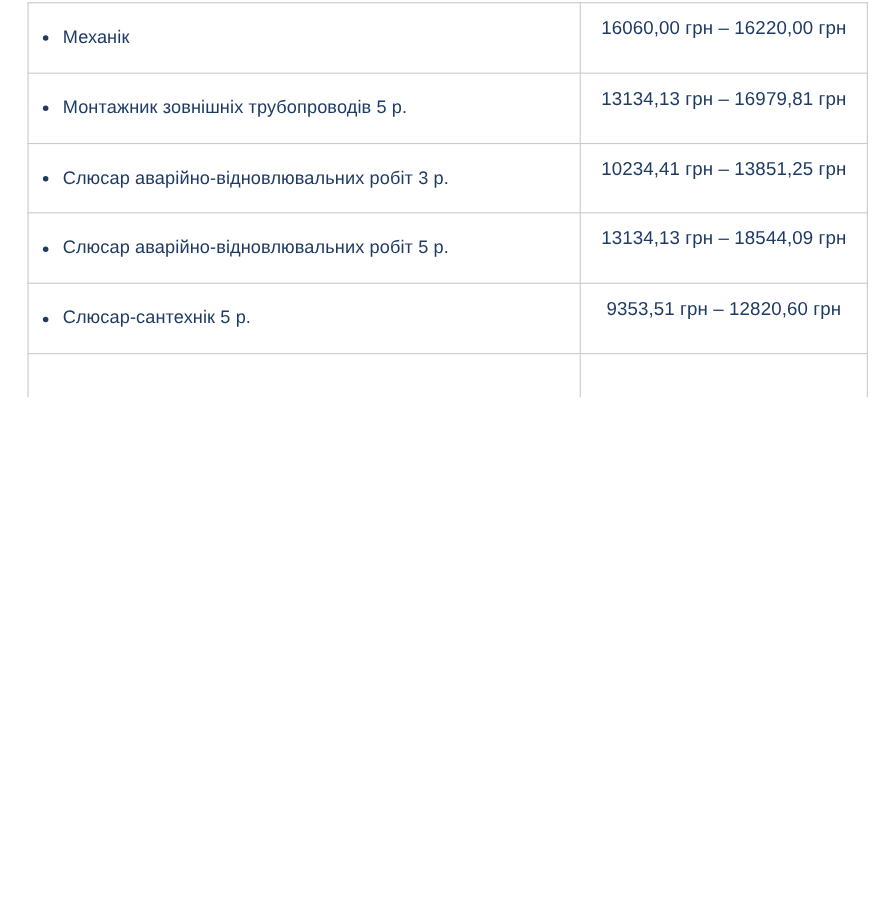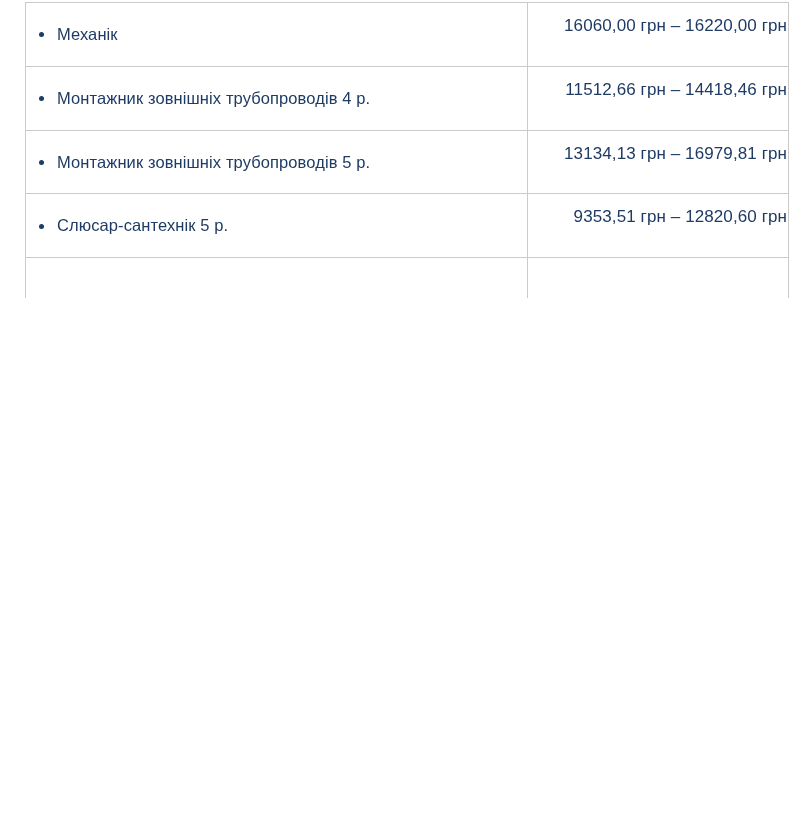--- a/index.html
+++ b/index.html
@@ -49,21 +49,21 @@
   }
   .job-label {
     color: #1f3b64;
     font-size: 16.5px;
     line-height: 1.25;
     white-space: pre-wrap;
     letter-spacing: 0.1px;
   }
   td.salary-cell {
     vertical-align: top;
-    text-align: right;
+    text-align: center;
     padding-top: 13px;
   }
   .salary-value {
     color: #1f3b64;
     font-size: 17px;
     line-height: 1.2;
     letter-spacing: 0.1px;
   }
   tr.partial-row td {
     height: 40px;
@@ -86,46 +86,57 @@
         <span class="bullet"></span>
         <span class="job-label">Механік</span>
       </div>
     </td>
     <td class="salary-cell">
       <span class="salary-value">16060,00 грн – 16220,00 грн</span>
     </td>
   </tr>
 
 
-  <tr>
-    <td class="job-cell">
-      <div class="job-inner">
-        <span class="bullet"></span>
-        <span class="job-label">Монтажник зовнішніх трубопроводів 4 р.</span>
-      </div>
-    </td>
-    <td class="salary-cell">
-      <span class="salary-value">11512,66 грн – 14418,46 грн</span>
-    </td>
-  </tr>
 
   <tr>
     <td class="job-cell">
       <div class="job-inner">
         <span class="bullet"></span>
         <span class="job-label">Монтажник зовнішніх трубопроводів 5 р.</span>
       </div>
     </td>
     <td class="salary-cell">
       <span class="salary-value">13134,13 грн – 16979,81 грн</span>
     </td>
   </tr>
 
+  <tr>
+    <td class="job-cell">
+      <div class="job-inner">
+        <span class="bullet"></span>
+        <span class="job-label">Слюсар аварійно-відновлювальних робіт 3 р.</span>
+      </div>
+    </td>
+    <td class="salary-cell">
+      <span class="salary-value">10234,41 грн – 13851,25 грн</span>
+    </td>
+  </tr>
 
 
+  <tr>
+    <td class="job-cell">
+      <div class="job-inner">
+        <span class="bullet"></span>
+        <span class="job-label">Слюсар аварійно-відновлювальних робіт 5 р.</span>
+      </div>
+    </td>
+    <td class="salary-cell">
+      <span class="salary-value">13134,13 грн – 18544,09 грн</span>
+    </td>
+  </tr>
 
 
 
 
   <tr>
     <td class="job-cell">
       <div class="job-inner">
         <span class="bullet"></span>
         <span class="job-label">Слюсар-сантехнік 5 р.</span>
       </div>

